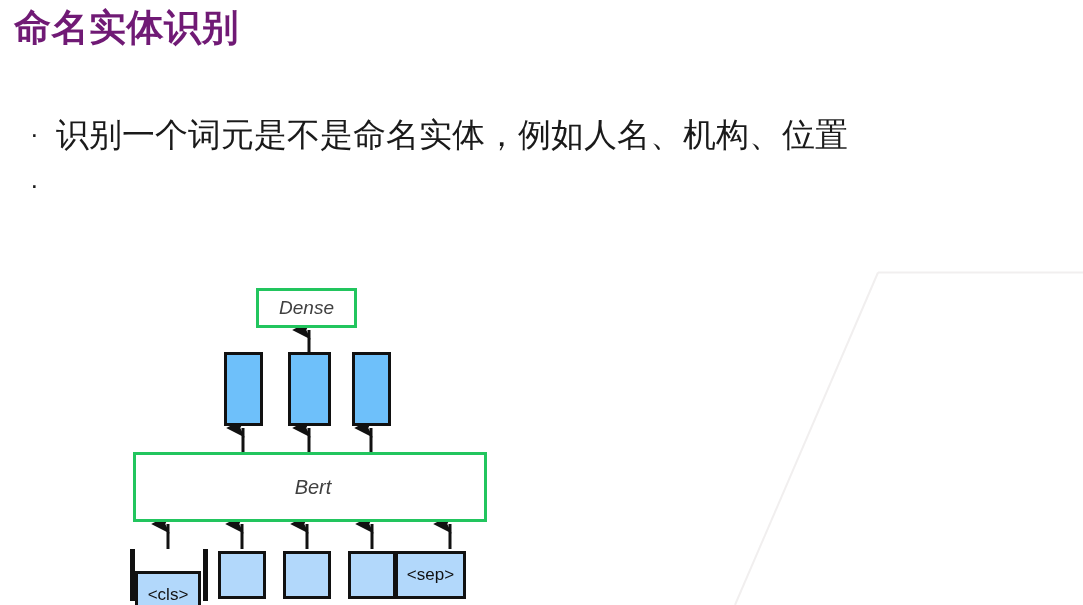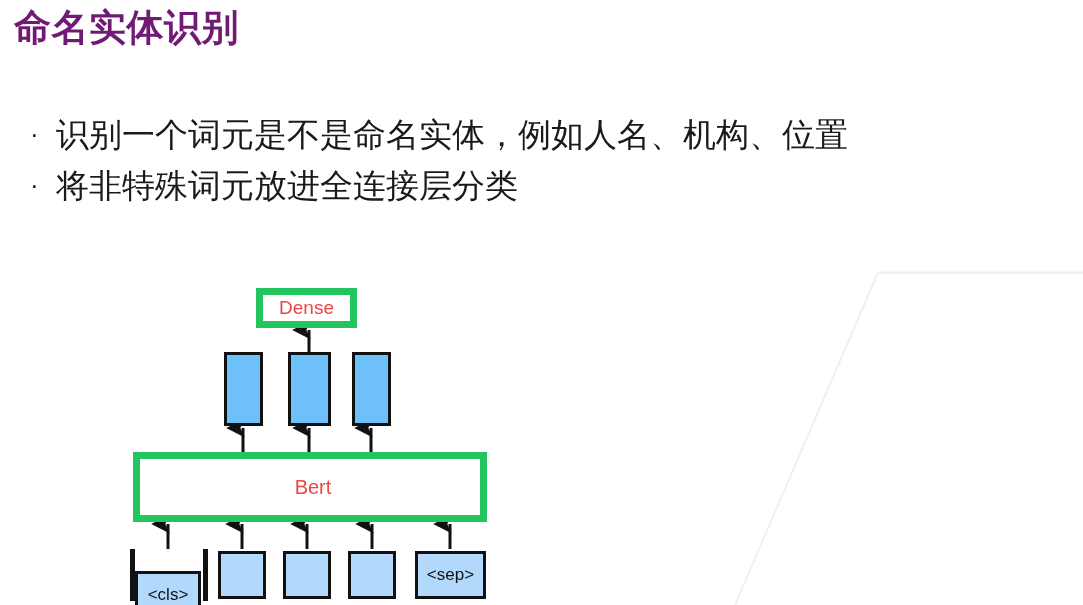--- a/index.html
+++ b/index.html
@@ -65,27 +65,28 @@
   #ner-diagram {
     position: absolute;
     left: 0px;
     top: 270px;
     width: 560px;
     height: 335px;
   }
   .dg-node {
     position: absolute;
     box-sizing: border-box;
-    border: 7px solid #22c55e;
+    border: 3px solid #22c55e;
     background: #ffffff;
     display: flex;
     align-items: center;
     justify-content: center;
     font-size: 19px;
-    color: #ef4444;
+    color: #404040;
+    font-style: italic;
   }
   .dg-node.dense {
     left: 256px; top: 18px;
     width: 101px; height: 40px;
   }
   .dg-node.bert {
     left: 133px; top: 182px;
     width: 354px; height: 70px;
     font-size: 20px;
     padding-left: 6px;
@@ -110,21 +111,21 @@
     justify-content: center;
     font-size: 17px;
     color: #111111;
     top: 281px;
     height: 48px;
   }
   .dg-token.t0 { left: 135px; width: 66px; margin-top: 20px; }
   .dg-token.t1 { left: 218px; width: 48px; }
   .dg-token.t2 { left: 283px; width: 48px; }
   .dg-token.t3 { left: 348px; width: 48px; }
-  .dg-token.t4 { left: 415px; width: 71px; }
+  .dg-token.t4 { left: 395px; width: 71px; }
 
   
   .sel-handle {
     position: absolute;
     width: 5px;
     height: 52px;
     background: #111111;
     top: 279px;
   }
   .sel-handle.left  { left: 130px; }
@@ -147,21 +148,20 @@
 
 <div id="slide-title">命名实体识别</div>
 
 <div id="bullet-list">
   <div class="bullet-row">
     <span class="bullet-dot">·</span>
     <span class="bullet-text">识别一个词元是不是命名实体，例如人名、机构、位置</span>
   </div>
   <div class="bullet-row">
     <span class="bullet-dot">·</span>
-    <span class="bullet-text">将非特殊词元放进全连接层分类</span>
   </div>
 </div>
 
 <div id="ner-diagram">
 
   <svg id="dg-arrows" viewBox="0 0 560 335" width="560" height="335" xmlns="http://www.w3.org/2000/svg">
     <defs>
       <marker id="ah" markerWidth="7" markerHeight="7" refX="3.2" refY="5.6" orient="auto" markerUnits="strokeWidth">
         <path d="M 3.2 0 L 6.4 6.2 L 3.2 4.7 L 0 6.2 Z" fill="#111111"></path>
       </marker>

